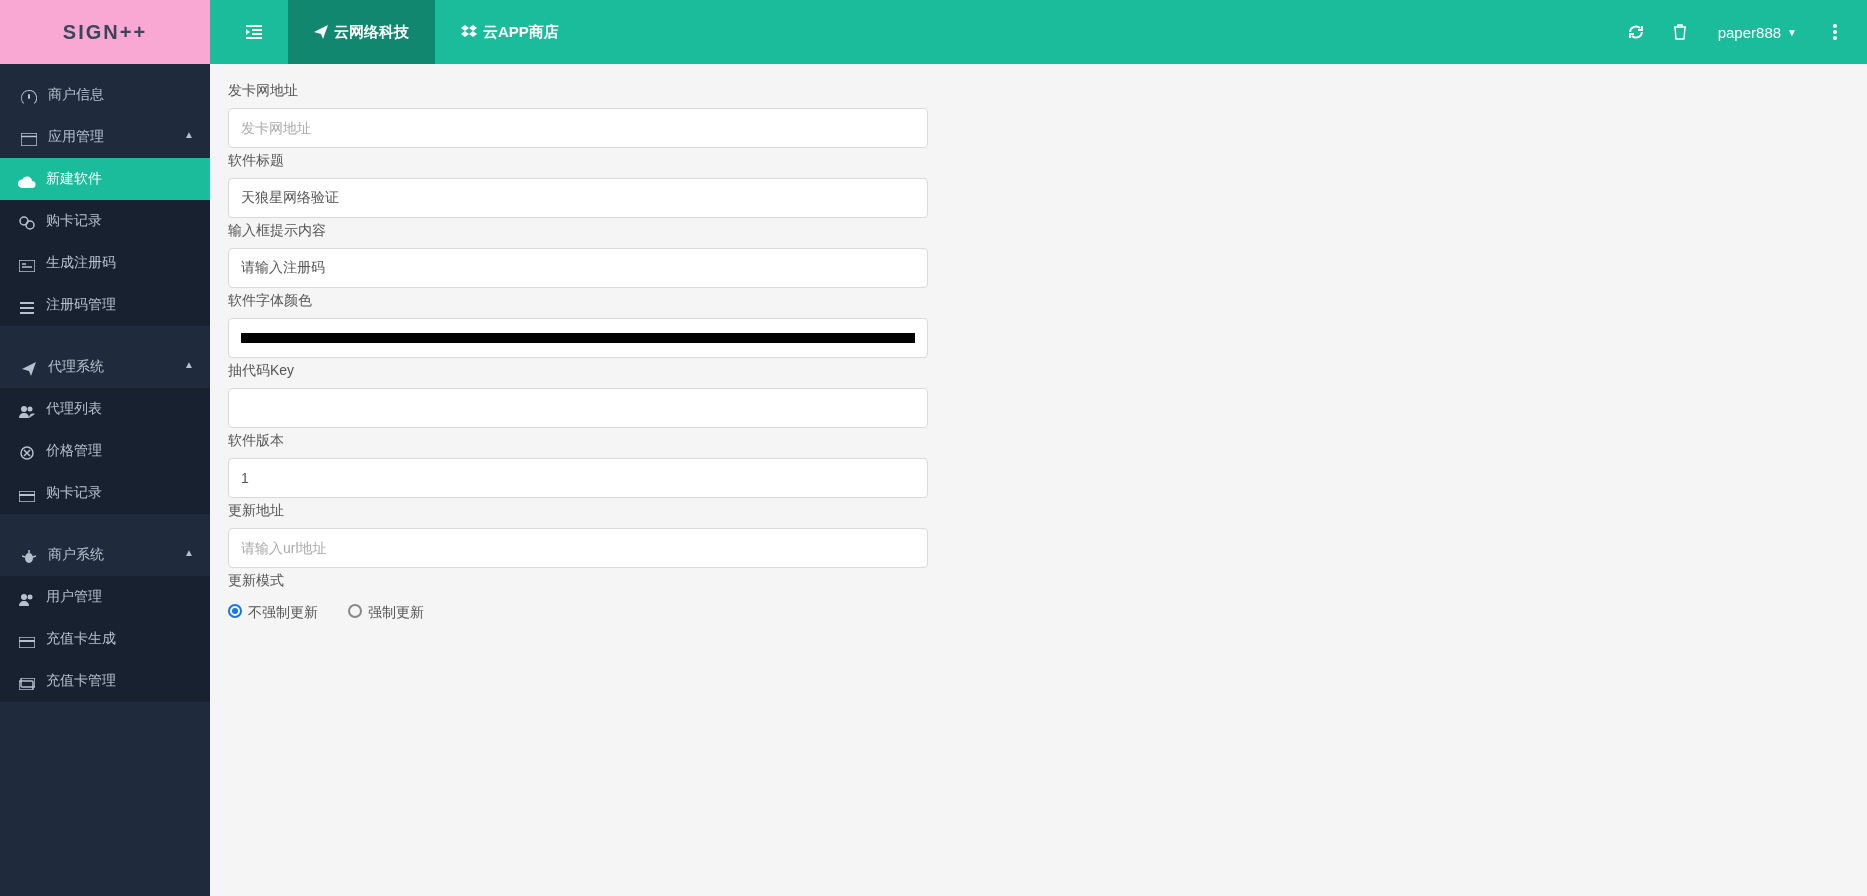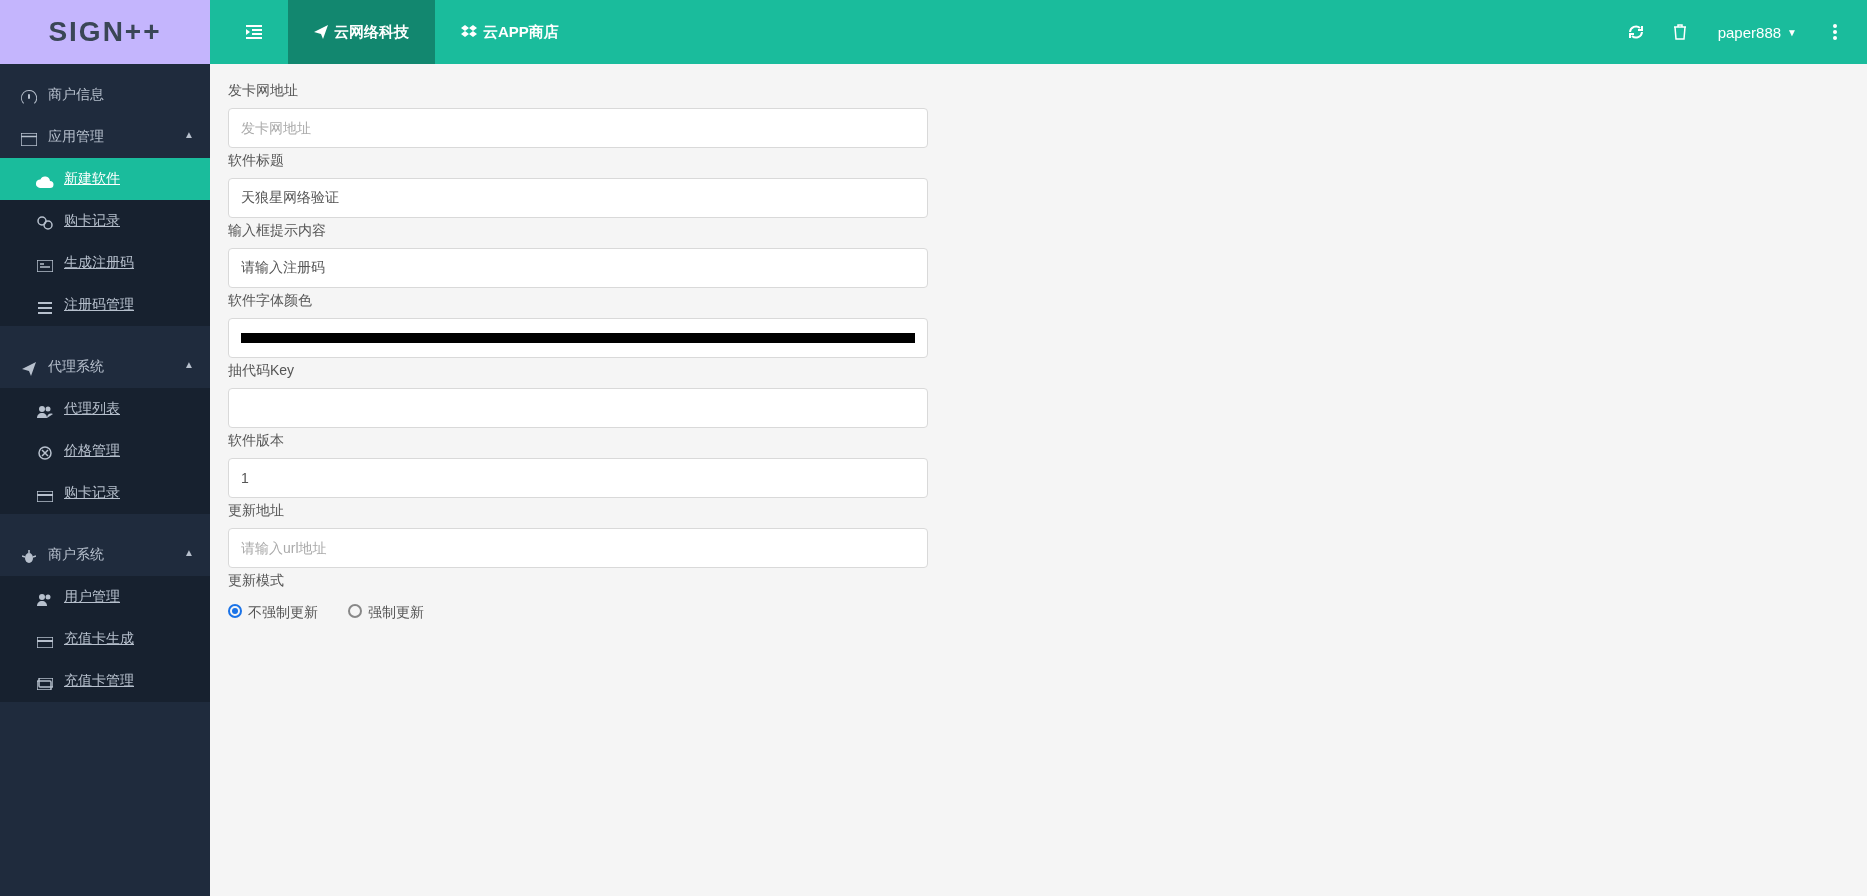--- a/index.html
+++ b/index.html
@@ -1,26 +1,26 @@
 <!DOCTYPE html>
 <html><head>
   <meta charset="utf-8">
   <style>
     * { margin: 0; padding: 0; box-sizing: border-box; }
     body { font-family: "Microsoft YaHei", Arial, sans-serif; font-size: 14px; color: #555; background: #f5f5f5; overflow: hidden; }
     .layout { display: flex; width: 100vw; height: 100vh; }
     
     .sidebar { width: 210px; background: #1f2b3d; color: #b7c0cd; display: flex; flex-direction: column; flex-shrink: 0; }
-    .logo { height: 64px; background: #c4b5fd; display: flex; align-items: center; justify-content: center; color: #3a4656; font-size: 28px; font-weight: bold; letter-spacing: 2px; font-family: Arial, sans-serif; }
+    .logo { height: 64px; background: #f9a8d4; display: flex; align-items: center; justify-content: center; color: #3a4656; font-size: 20px; font-weight: bold; letter-spacing: 2px; font-family: Arial, sans-serif; }
     .nav { flex: 1; overflow-y: auto; padding-top: 10px; }
     .nav-item { display: flex; align-items: flex-end; padding: 12px 18px; color: #b7c0cd; cursor: pointer; position: relative; }
     .nav-item .icon { width: 22px; display: inline-flex; justify-content: center; margin-right: 8px; }
     .nav-item .chev { position: absolute; right: 16px; font-size: 10px; transform: translateY(-6px); }
     .nav-sub { background: #17212f; }
-    .nav-sub .nav-item { padding-left: 34px; text-decoration: underline; }
+    .nav-sub .nav-item { padding-left: 16px; }
     .nav-sub .nav-item.active { background: #1abc9c; color: #fff; }
     
     .main { flex: 1; display: flex; flex-direction: column; min-width: 0; }
     .topbar { height: 64px; background: #1abc9c; display: flex; align-items: center; color: #fff; padding: 0 10px; }
     .top-btn { height: 64px; padding: 0 26px; display: flex; align-items: center; cursor: pointer; font-size: 15px; }
     .top-btn .icon { margin-right: 6px; }
     .top-btn.active { background: #12876f; text-align: center; }
     .top-btn.bright { color: #fff; font-weight: bold;}
     .top-spacer { flex: 1; }
     .top-icon-btn { width: 44px; height: 64px; display: flex; align-items: center; justify-content: center; cursor: pointer; color: #fff; font-size: 16px; }

